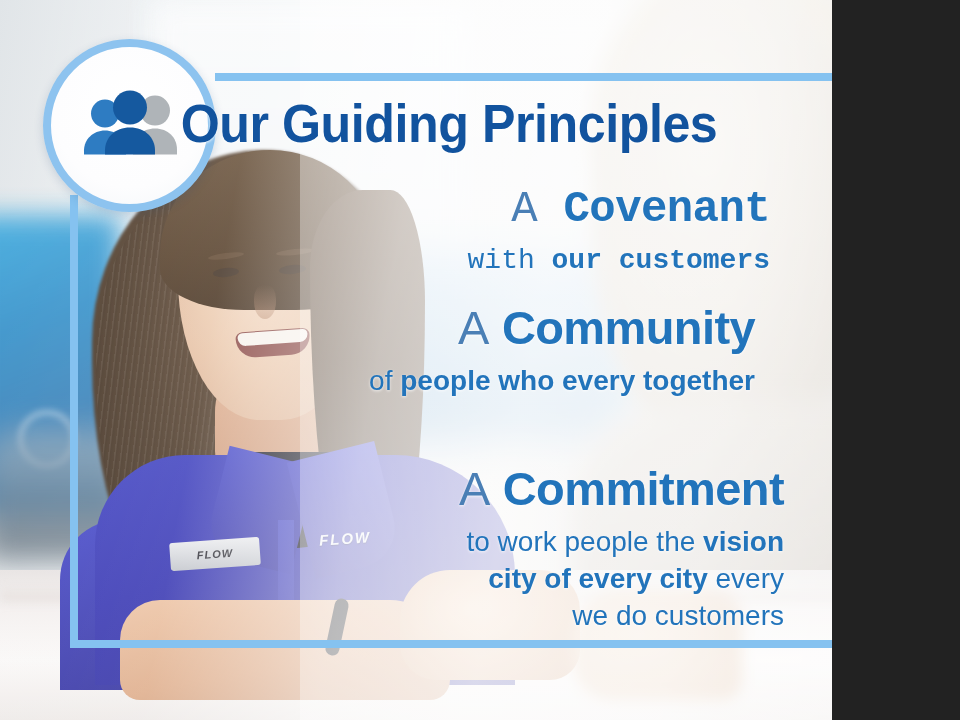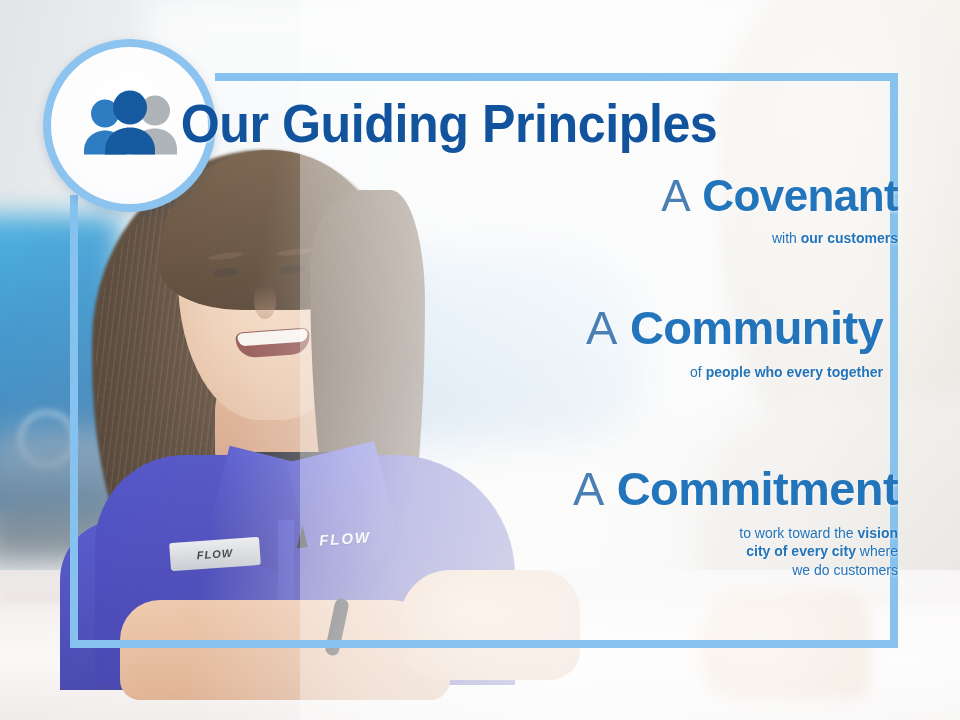--- a/index.html
+++ b/index.html
@@ -1,17 +1,17 @@
 <!DOCTYPE html>
 <html style="--navy: #12539E; --bright: #2274BB; --soft: #4A7FB5; --fr: #85C2F0;"><head>
 <meta charset="utf-8">
 <style>
   html,body{margin:0;padding:0;background:#222;}
   .stage{
-    position:relative;width:960px;height:720px;overflow:hidden;
+    position:relative;width:832px;height:720px;overflow:hidden;
     font-family:"Liberation Sans","DejaVu Sans",sans-serif;
     background:#cfd2d4;
   }
 
   
   .photo{position:absolute;inset:0;overflow:hidden;}
 
   
   .bg-room{position:absolute;inset:0;
     background:
@@ -147,27 +147,27 @@
   .title{position:absolute;left:0;top:92px;width:898px;text-align:center;
     font-size:54px;font-weight:bold;letter-spacing:-.5px;
     font-family:"Liberation Sans","DejaVu Sans",sans-serif;
     transform:scaleX(.93);transform-origin:50% 50%;
     color:var(--navy);text-shadow:0 1px 3px rgba(255,255,255,.85);}
 
   .block{position:absolute;text-align:right;line-height:1.08;
     text-shadow:0 1px 3px rgba(255,255,255,.8);}
   .head{font-size:44px;font-weight:bold;color:var(--bright);letter-spacing:-.6px;}
   .head .art{font-weight:normal;color:var(--soft);letter-spacing:0;}
-  .sub{font-size:14px;color:var(--bright);margin-top:9px;line-height:1.32;}
+  .sub{font-size:28px;color:var(--bright);margin-top:9px;line-height:1.32;}
   .sub b{font-weight:bold;}
   .sub .lt{font-weight:normal;}
 
-  #b1{right:62px;top:172px;width:660px;}
+  #b1{right:62px;top:186px;width:660px;font-family:Liberation Mono, monospace;}
   #b2{right:77px;top:303px;width:700px;}
-  #b3{right:62px;top:464px;width:720px;}
+  #b3{right:48px;top:464px;width:720px;}
   #b2 .head, #b3 .head{font-size:47px;}
 </style>
 </head>
 <body>
 
 <div class="stage">
 
   <div class="photo">
     <div class="bg-room"></div>
     <div class="bg-window"></div>
@@ -264,19 +264,19 @@
         <div><span class="lt">of </span><b>people who every together</b></div>
       </div>
   </div>
 
   <div class="block" id="b3">
     <div class="head">
       <span class="art">A</span>
       <span>Commitment</span>
     </div>
     <div class="sub">
-        <div><span class="lt">to work toward the </span><b>vision</b></div>
-        <div><b>city of every city</b><span class="lt"> where</span></div>
+        <div><span class="lt">to work people the </span><b>vision</b></div>
+        <div><b>city of every city</b><span class="lt"> every</span></div>
         <div><span class="lt">we do customers</span></div>
       </div>
   </div>
 
 </div>
 
 </body></html>

